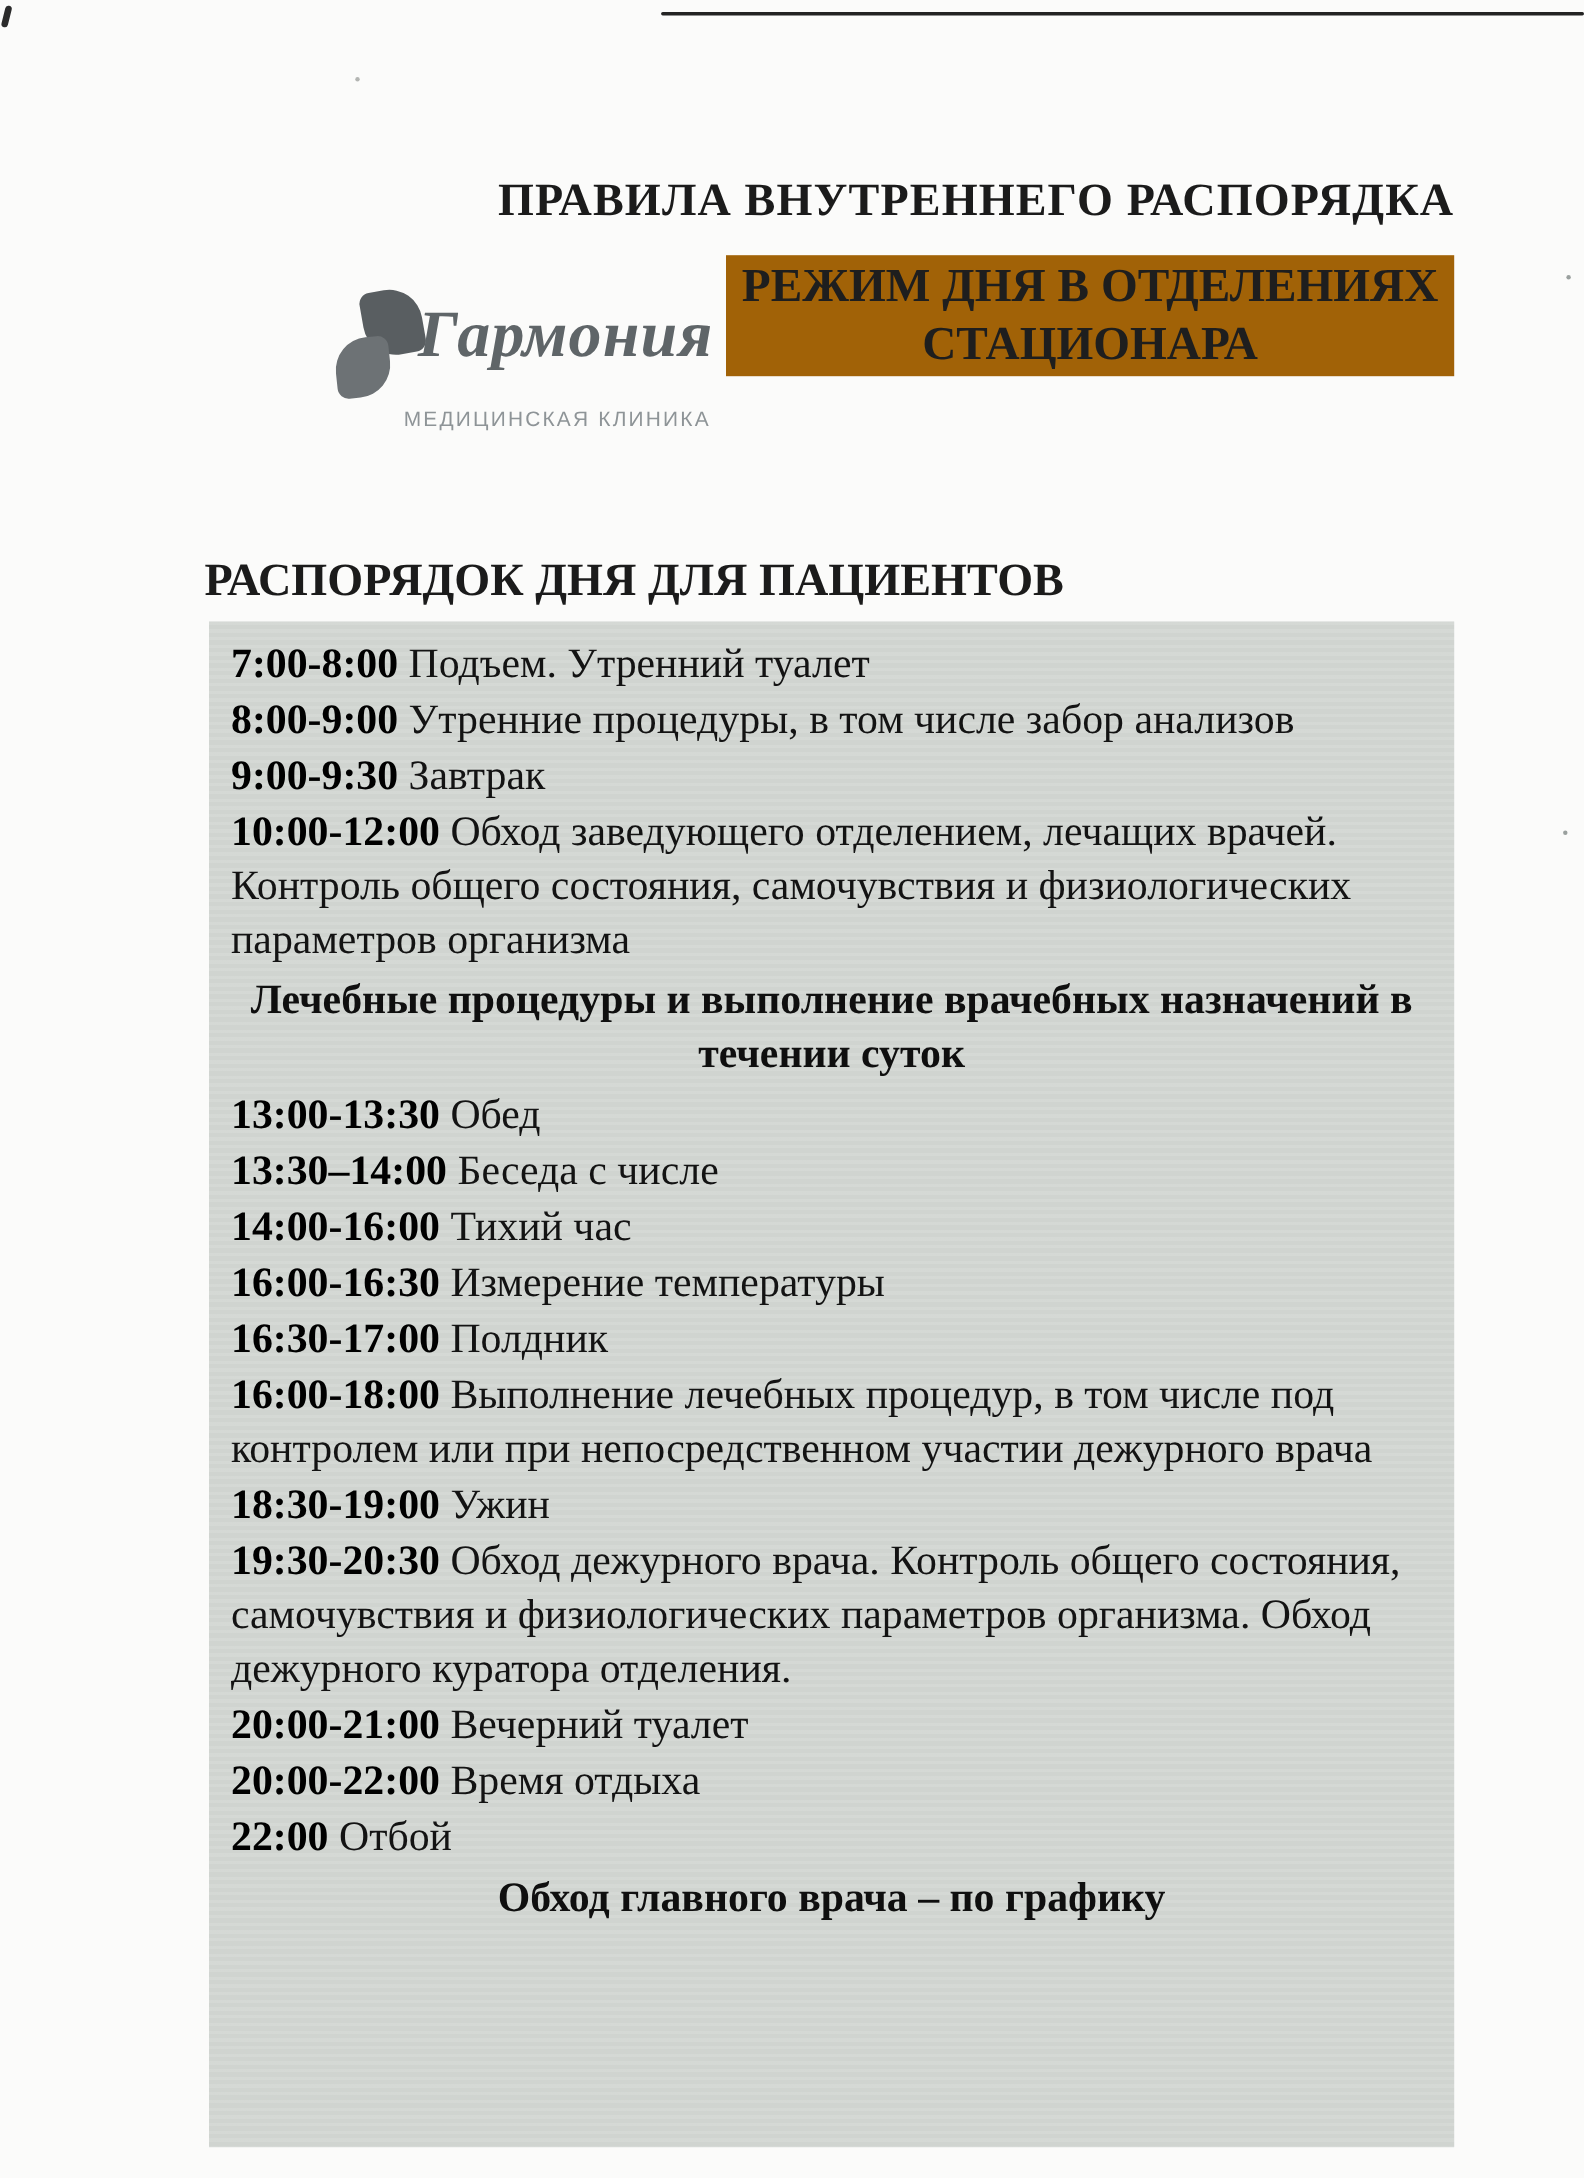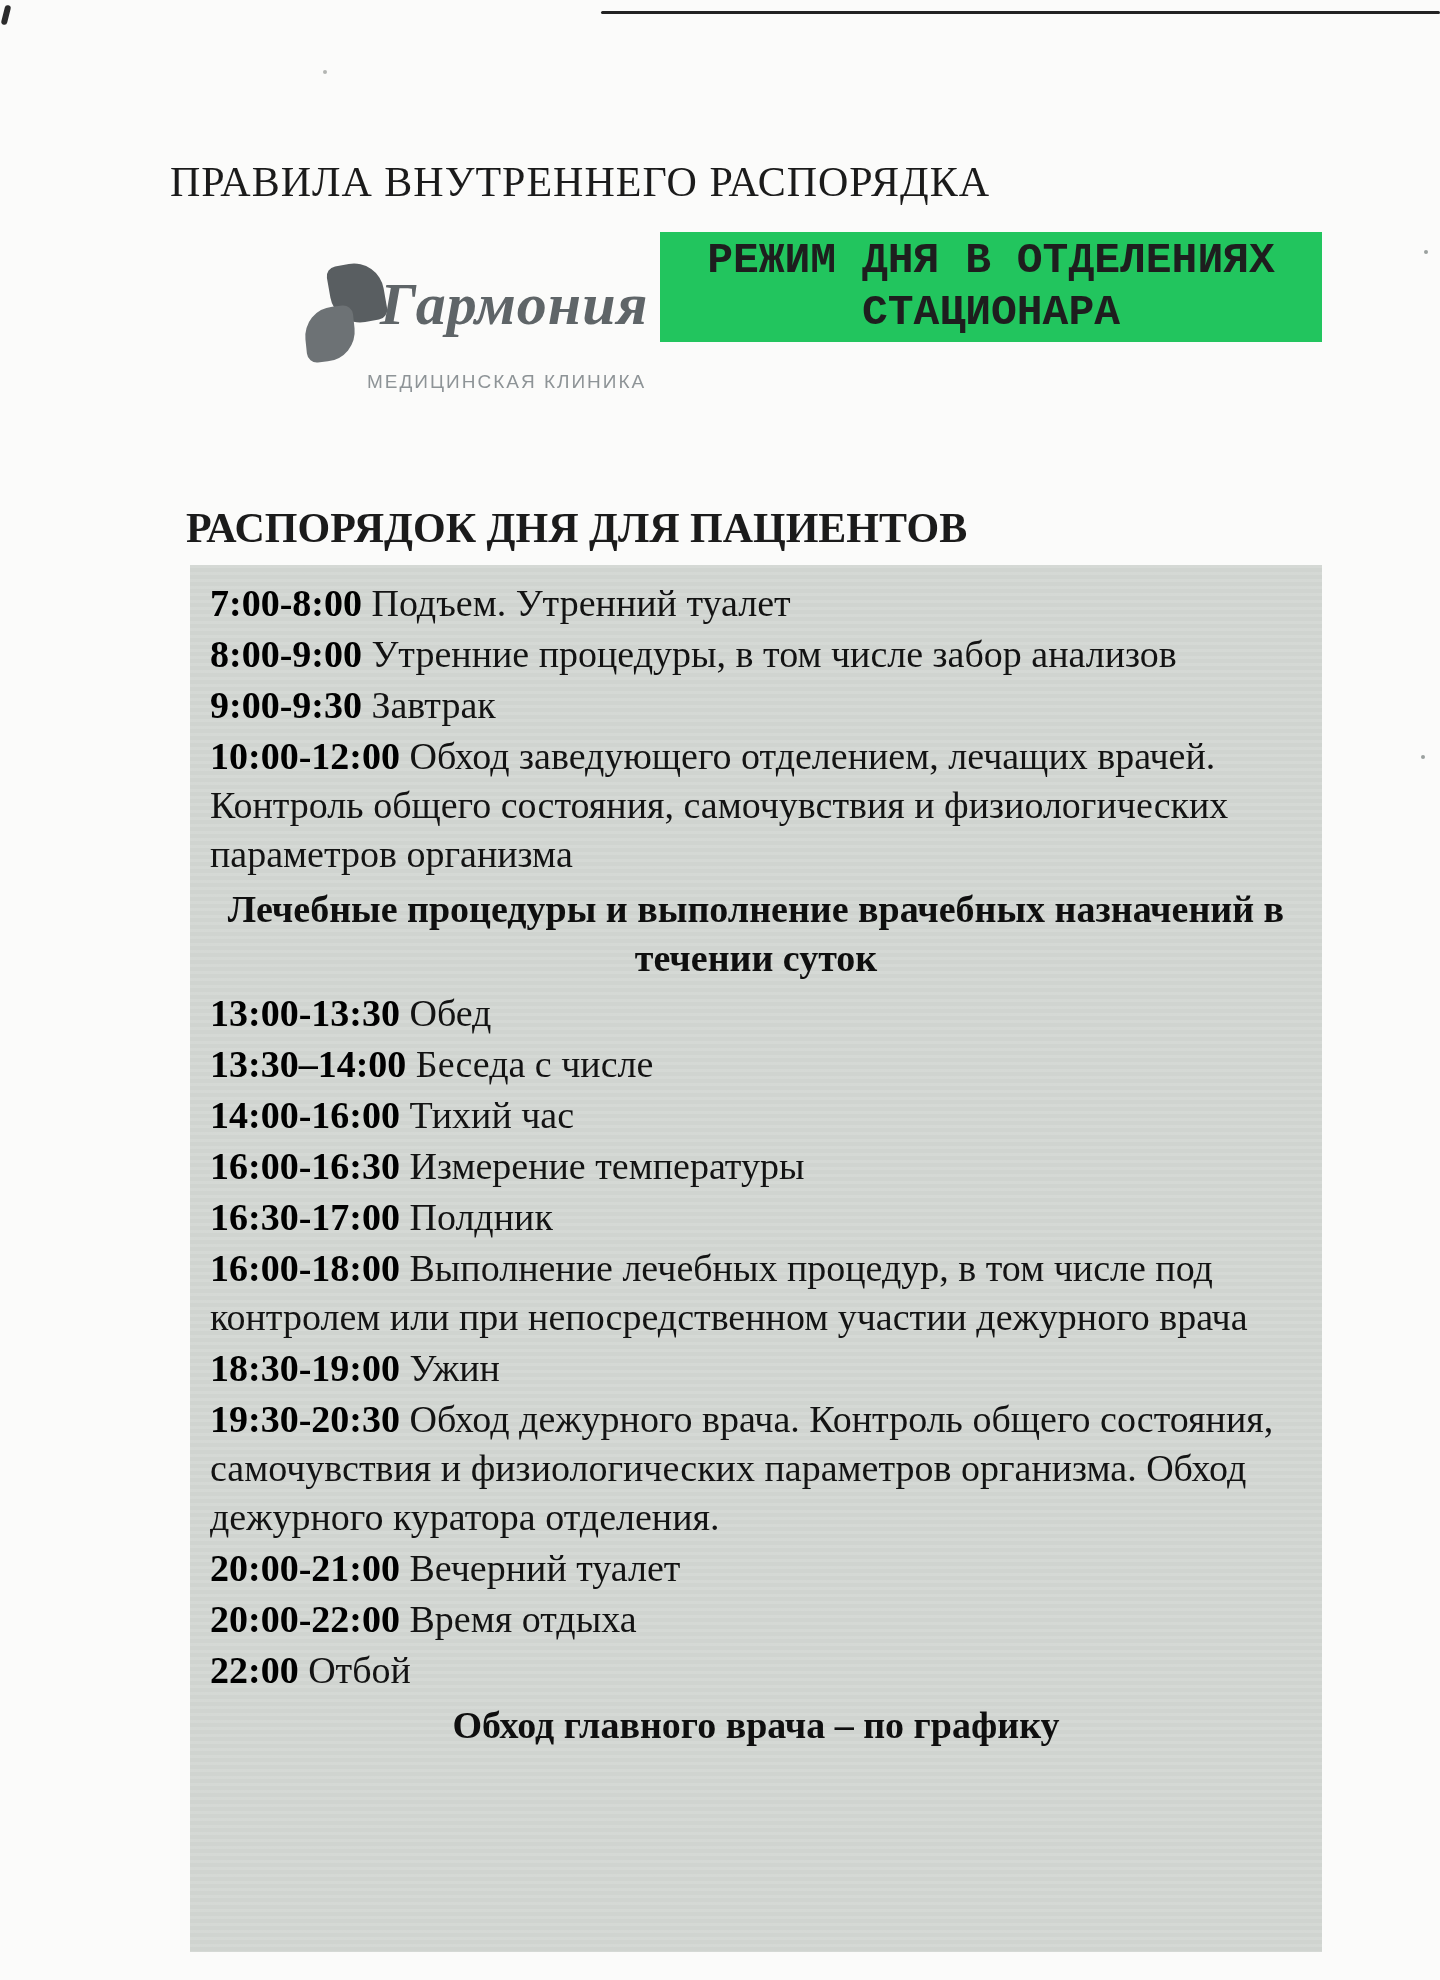--- a/index.html
+++ b/index.html
@@ -11,21 +11,21 @@
   .scan-line{position:absolute;left:601px;top:11px;width:839px;height:3px;background:#232323;border-radius:2px;}
   .scan-mark{position:absolute;left:3px;top:5px;width:6px;height:20px;background:#2b2b2b;border-radius:3px;transform:rotate(14deg);}
   .speck{position:absolute;border-radius:50%;}
   .speck.s1{left:1424px;top:250px;width:4px;height:4px;background:#9aa09e;}
   .speck.s2{left:1097px;top:729px;width:5px;height:5px;background:#868b86;}
   .speck.s3{left:1421px;top:755px;width:4px;height:4px;background:#9aa09e;}
   .speck.s4{left:323px;top:70px;width:4px;height:4px;background:#b3b5b2;}
 
   .doc-title{
     position:absolute;left:170px;top:158px;width:1152px;
-    text-align:left;font-size:42px;font-weight:normal;letter-spacing:1px;color:#1b1b1b;
+    text-align:right;font-size:42px;font-weight:bold;letter-spacing:1px;color:#1b1b1b;
   }
 
   
   .leaf{position:absolute;}
   .leaf-top{left:330px;top:263px;width:54px;height:60px;background:#595e61;border-radius:10px 30px 10px 30px;transform:rotate(-10deg);}
   .leaf-bottom{left:305px;top:307px;width:50px;height:54px;background:#6d7275;border-radius:30px 10px 30px 10px;transform:rotate(-6deg);}
   .logo-name{position:absolute;left:380px;top:274px;font-size:60px;line-height:60px;font-weight:bold;font-style:italic;letter-spacing:1px;}
   .logo-sub{position:absolute;left:367px;top:340px;font-size:19px;letter-spacing:2px;font-family:"Liberation Sans","DejaVu Sans",sans-serif;}
 
   .header-box{
@@ -67,21 +67,21 @@
 
   <div class="doc-title">ПРАВИЛА ВНУТРЕННЕГО РАСПОРЯДКА</div>
 
   <div>
     <div class="leaf leaf-top"></div>
     <div class="leaf leaf-bottom"></div>
     <div class="logo-name" style="color: rgb(95, 101, 104);">Гармония</div>
     <div class="logo-sub" style="color: rgb(142, 148, 151); margin-top: 31px;">МЕДИЦИНСКАЯ КЛИНИКА</div>
   </div>
 
-  <div class="header-box" style="background-color: #22c55e; font-family: Liberation Mono, monospace;">
+  <div class="header-box" style="background-color: #a16207;">
     <div>РЕЖИМ ДНЯ В ОТДЕЛЕНИЯХ</div>
     <div>СТАЦИОНАРА</div>
   </div>
 
 
   <div class="schedule-heading">РАСПОРЯДОК ДНЯ ДЛЯ ПАЦИЕНТОВ</div>
 
   <div class="schedule" style="background-color: rgb(211, 215, 211);">
       <div class="entry"><span class="time">7:00-8:00</span><span class="desc"> Подъем. Утренний туалет</span></div>
       <div class="entry"><span class="time">8:00-9:00</span><span class="desc"> Утренние процедуры, в том числе забор анализов</span></div>

